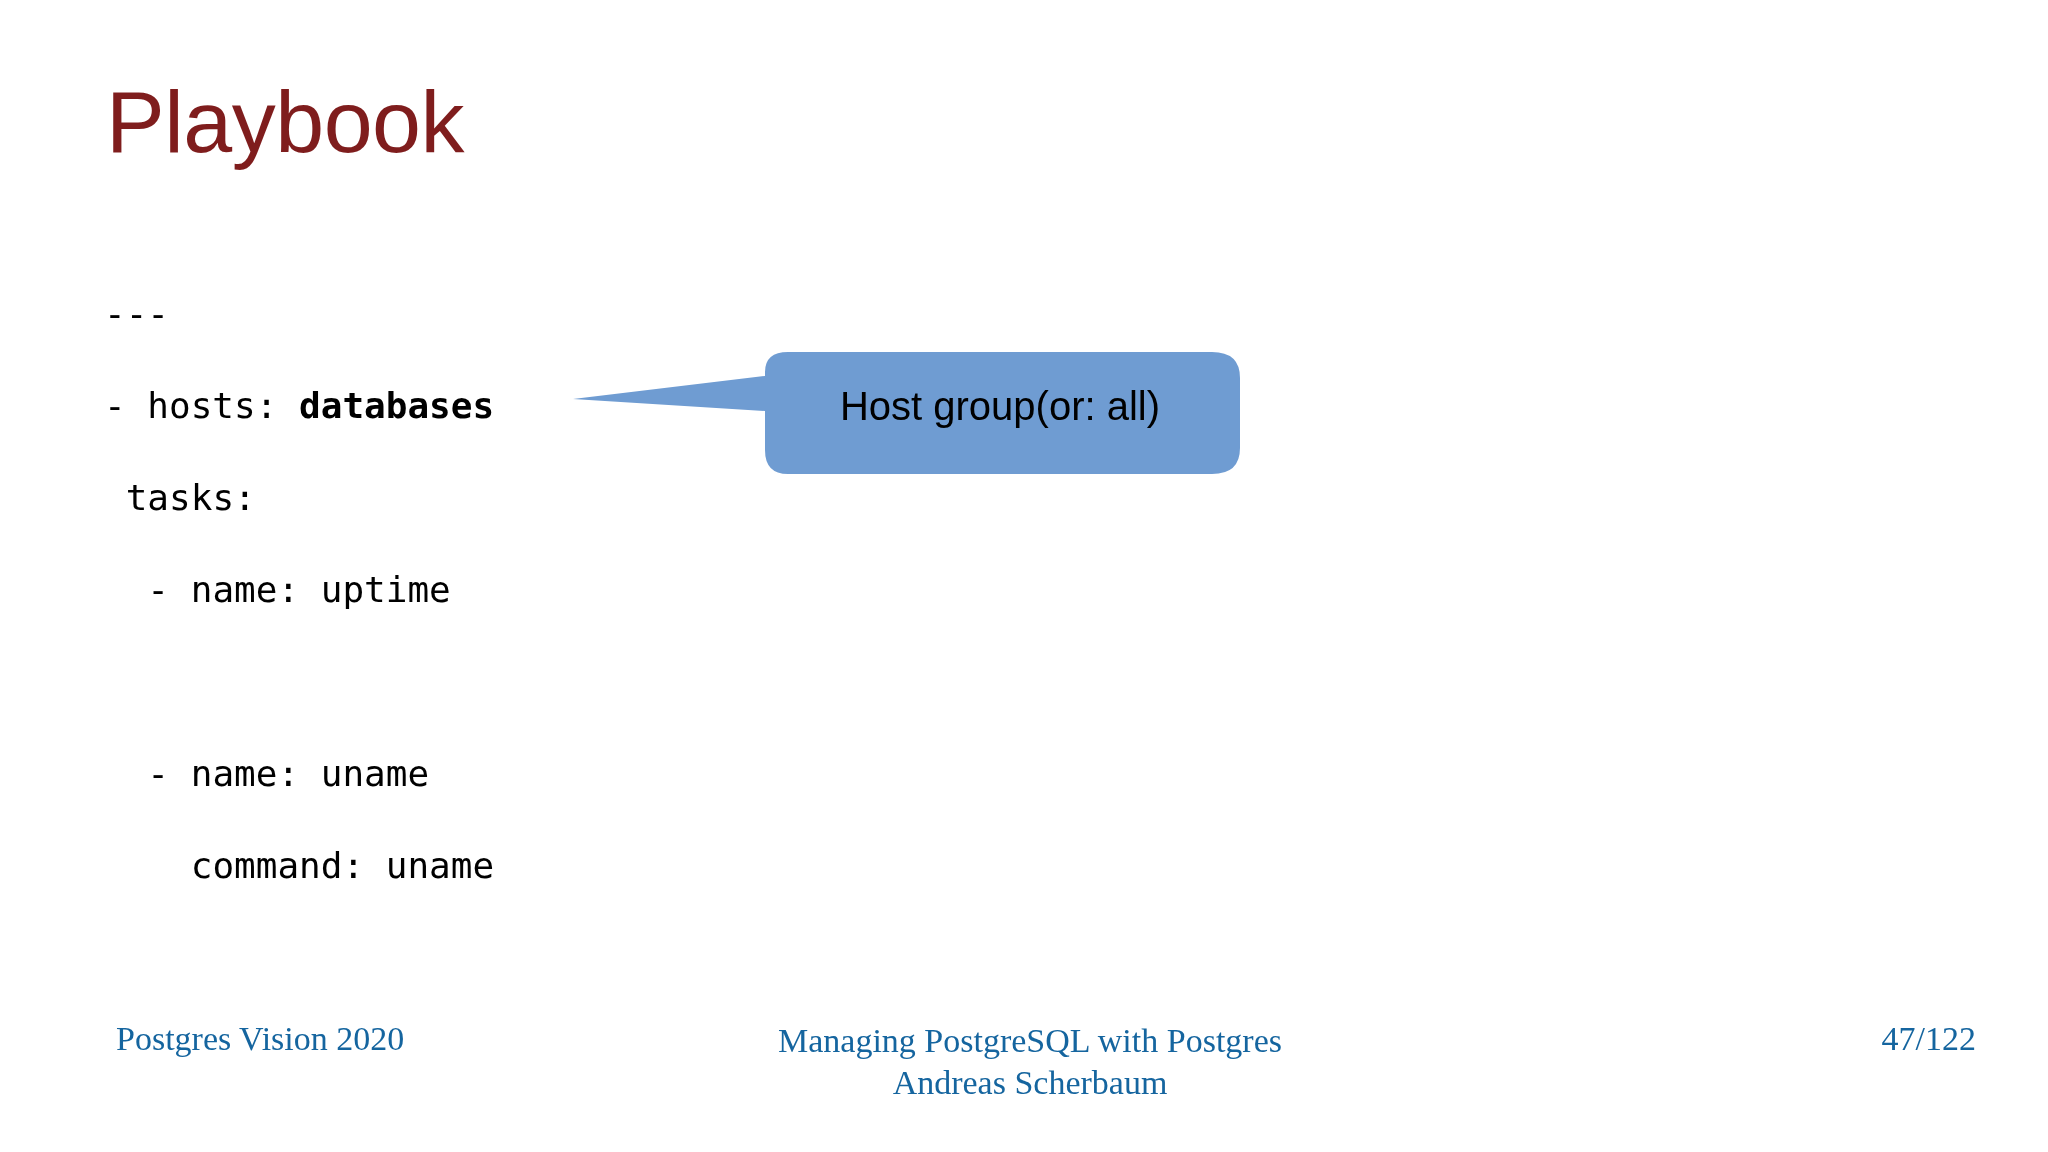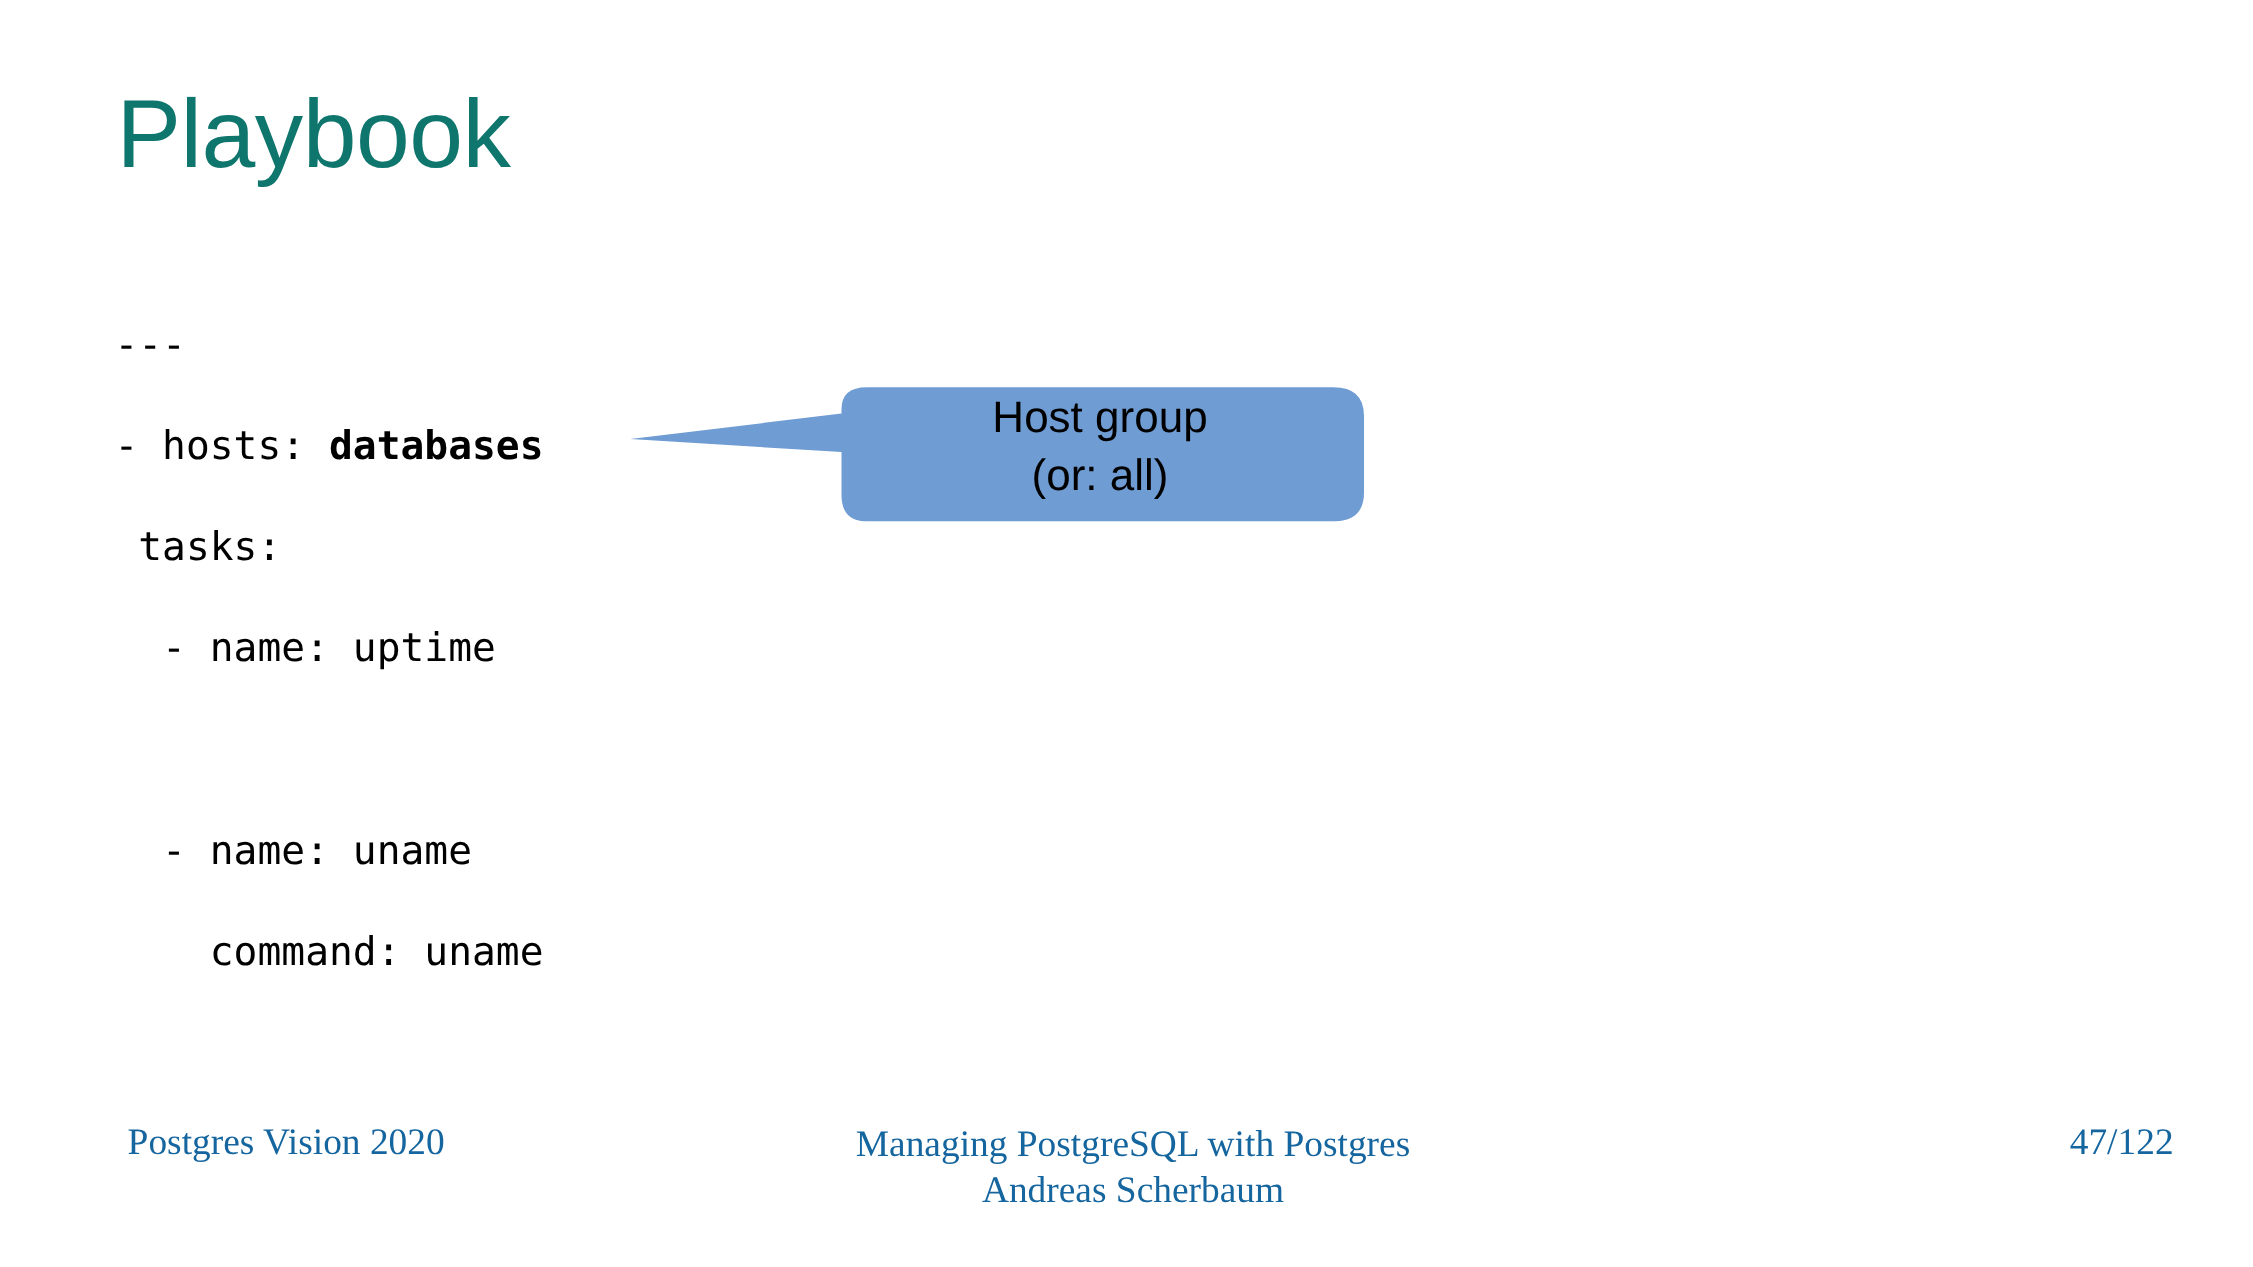--- a/index.html
+++ b/index.html
@@ -72,21 +72,21 @@
     height: 136px;
     display: block;
   }
   #callout-text {
     position: absolute;
     left: 205px;
     top: 14px;
     width: 470px;
     height: 108px;
     display: flex;
-    flex-direction: column;
+    flex-direction: row;
     align-items: center;
     justify-content: center;
     font-family: "Liberation Sans", sans-serif;
     font-size: 40px;
     line-height: 52px;
     color: #000000;
     text-align: center;
     pointer-events: none;
   }
 
@@ -123,21 +123,21 @@
     right: 72px;
     top: 0;
     white-space: nowrap;
   }
 </style>
 </head>
 <body>
 
 <div id="slide" style="background: rgb(255, 255, 255);">
 
-  <div id="slide-title" style="color: #0f766e;">Playbook</div>
+  <div id="slide-title" style="color: #7f1d1d;">Playbook</div>
 
   <div id="code-block">
     <div class="code-line"><span>---</span></div>
     <div class="code-line"><span>- hosts: </span><span class="bold">databases</span></div>
     <div class="code-line"><span> </span><span>tasks:</span></div>
     <div class="code-line"><span>  </span><span>- name: uptime</span></div>
     <div class="code-line"><span>    </span></div>
     <div class="code-line"><span>  </span><span>- name: uname</span></div>
     <div class="code-line"><span>    </span><span>command: uname</span></div>
   </div>

